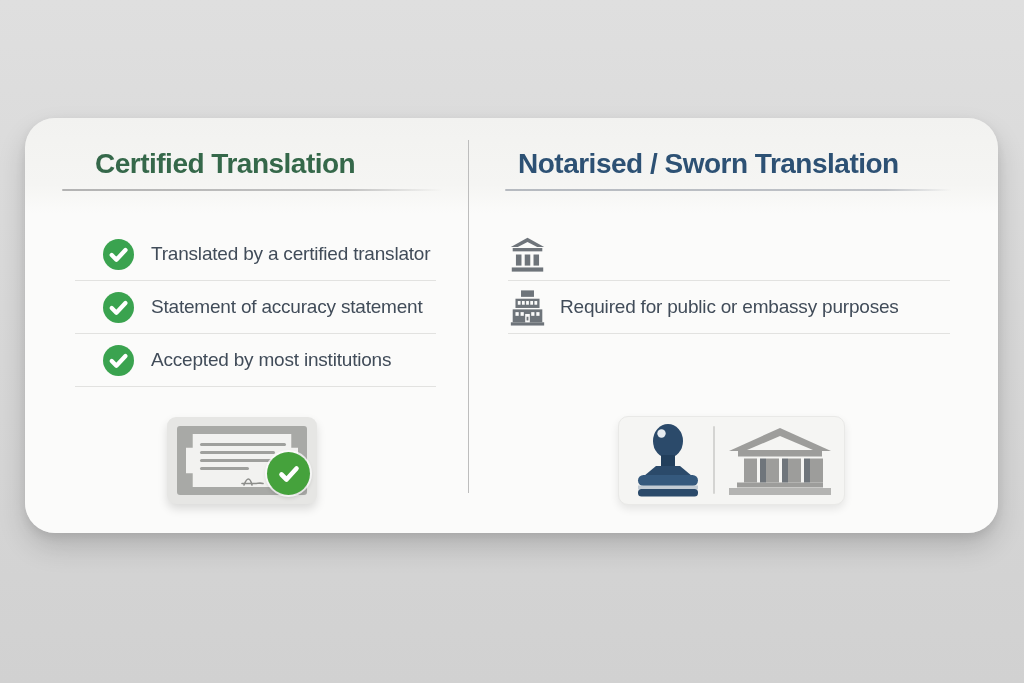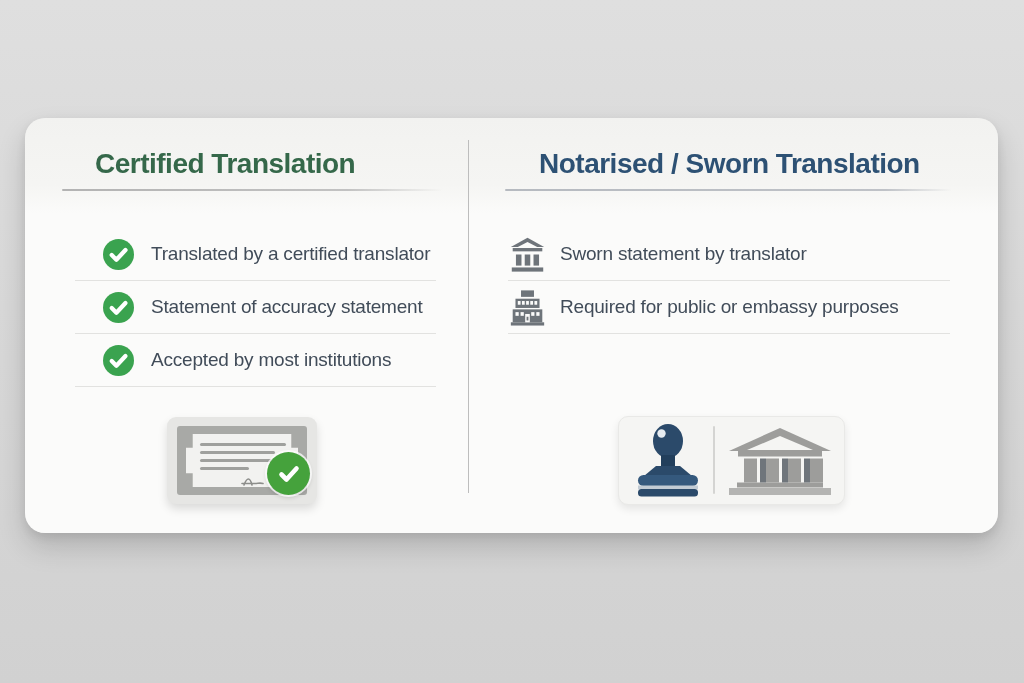--- a/index.html
+++ b/index.html
@@ -4,34 +4,34 @@
 <style>
   html,body{margin:0;padding:0;}
   body{
     width:1024px;height:683px;overflow:hidden;position:relative;
     background:linear-gradient(180deg,#dfdfdf 0%,#d8d8d8 45%,#d1d1d1 100%);
     font-family:"Liberation Sans","DejaVu Sans",sans-serif;
     -webkit-font-smoothing:antialiased;
   }
   .card{
     position:absolute;left:25px;top:118px;width:973px;height:415px;
-    border-radius:20px;
+    border-radius:30px;
     background:linear-gradient(180deg,#f2f2f0 0%,#f5f5f3 16%,#fbfbfa 23%,#fbfbfa 100%);
     box-shadow:0 14px 28px rgba(0,0,0,.16),0 4px 10px rgba(0,0,0,.08);
   }
   .v-divider{
     position:absolute;left:443px;top:22px;width:1px;height:353px;
     background:#bdbdbd;
   }
   .col-title{
     position:absolute;top:30px;font-size:28px;font-weight:700;letter-spacing:-0.5px;
     white-space:nowrap;
   }
   .col-title.left{left:70px;color:#35684a;}
-  .col-title.right{left:514px;color:#2d5174;}
+  .col-title.right{left:493px;color:#2d5174;}
   .title-underline{
     position:absolute;top:71px;height:2px;border-radius:1px;
   }
   .title-underline.left{
     left:37px;width:381px;
     background:linear-gradient(90deg,#b3b3b3 0%,#c2c2c2 75%,rgba(195,195,195,0) 100%);
   }
   .title-underline.right{
     left:480px;width:447px;
     background:linear-gradient(90deg,#b6bac0 0%,#bfc2c7 85%,rgba(195,198,203,0) 100%);
@@ -148,21 +148,20 @@
             <path d="M20 2 L38 12 H2 Z"></path>
             <path d="M20 6.5 L30.5 12 H9.5 Z" fill="#fbfbfa"></path>
             <rect x="4" y="13" width="32" height="3.6"></rect>
             <rect x="7.5" y="20" width="6" height="12"></rect>
             <rect x="17" y="20" width="6" height="12"></rect>
             <rect x="26.5" y="20" width="6" height="12"></rect>
             <rect x="3" y="34" width="34" height="4.5"></rect>
           </g>
         </svg>
       </span>
-      <span class="row-text">Sworn statement by translator</span>
     </div>
     <div class="row">
       <span class="row-icon">
         <svg width="37" height="37" viewBox="0 0 40 40">
           <g fill="#6e747a">
             <rect x="13" y="1.5" width="14" height="7"></rect>
             <rect x="7" y="10.5" width="26" height="10"></rect>
             <rect x="4" y="22" width="32" height="14"></rect>
             <rect x="2" y="36" width="36" height="3.5"></rect>
           </g>

